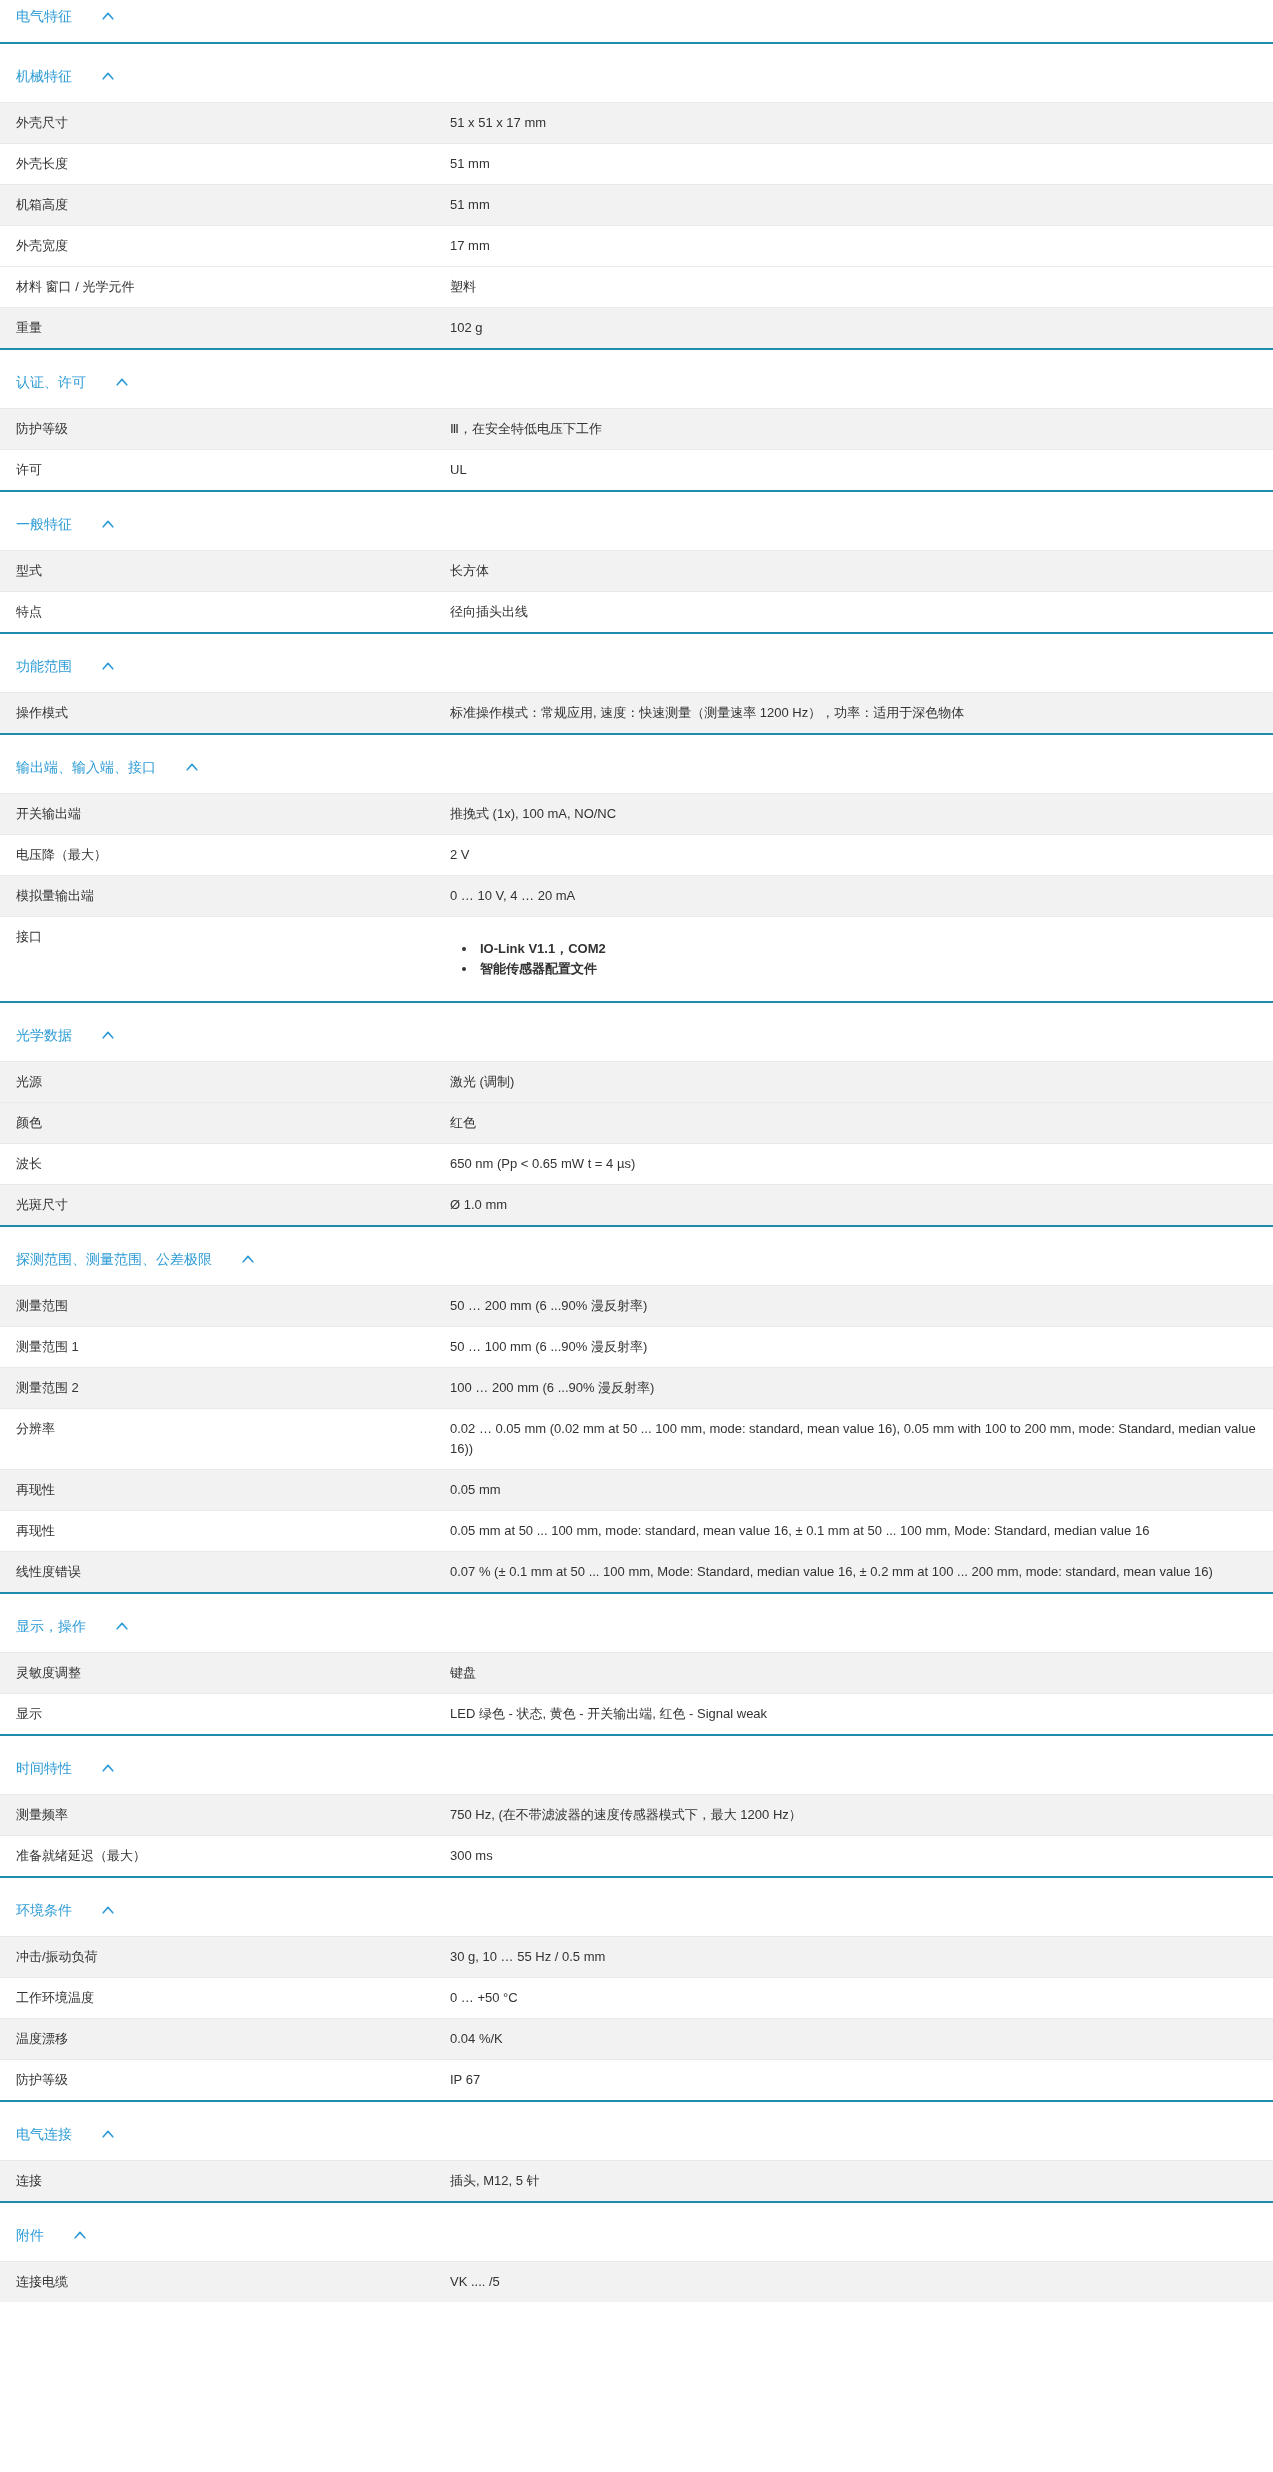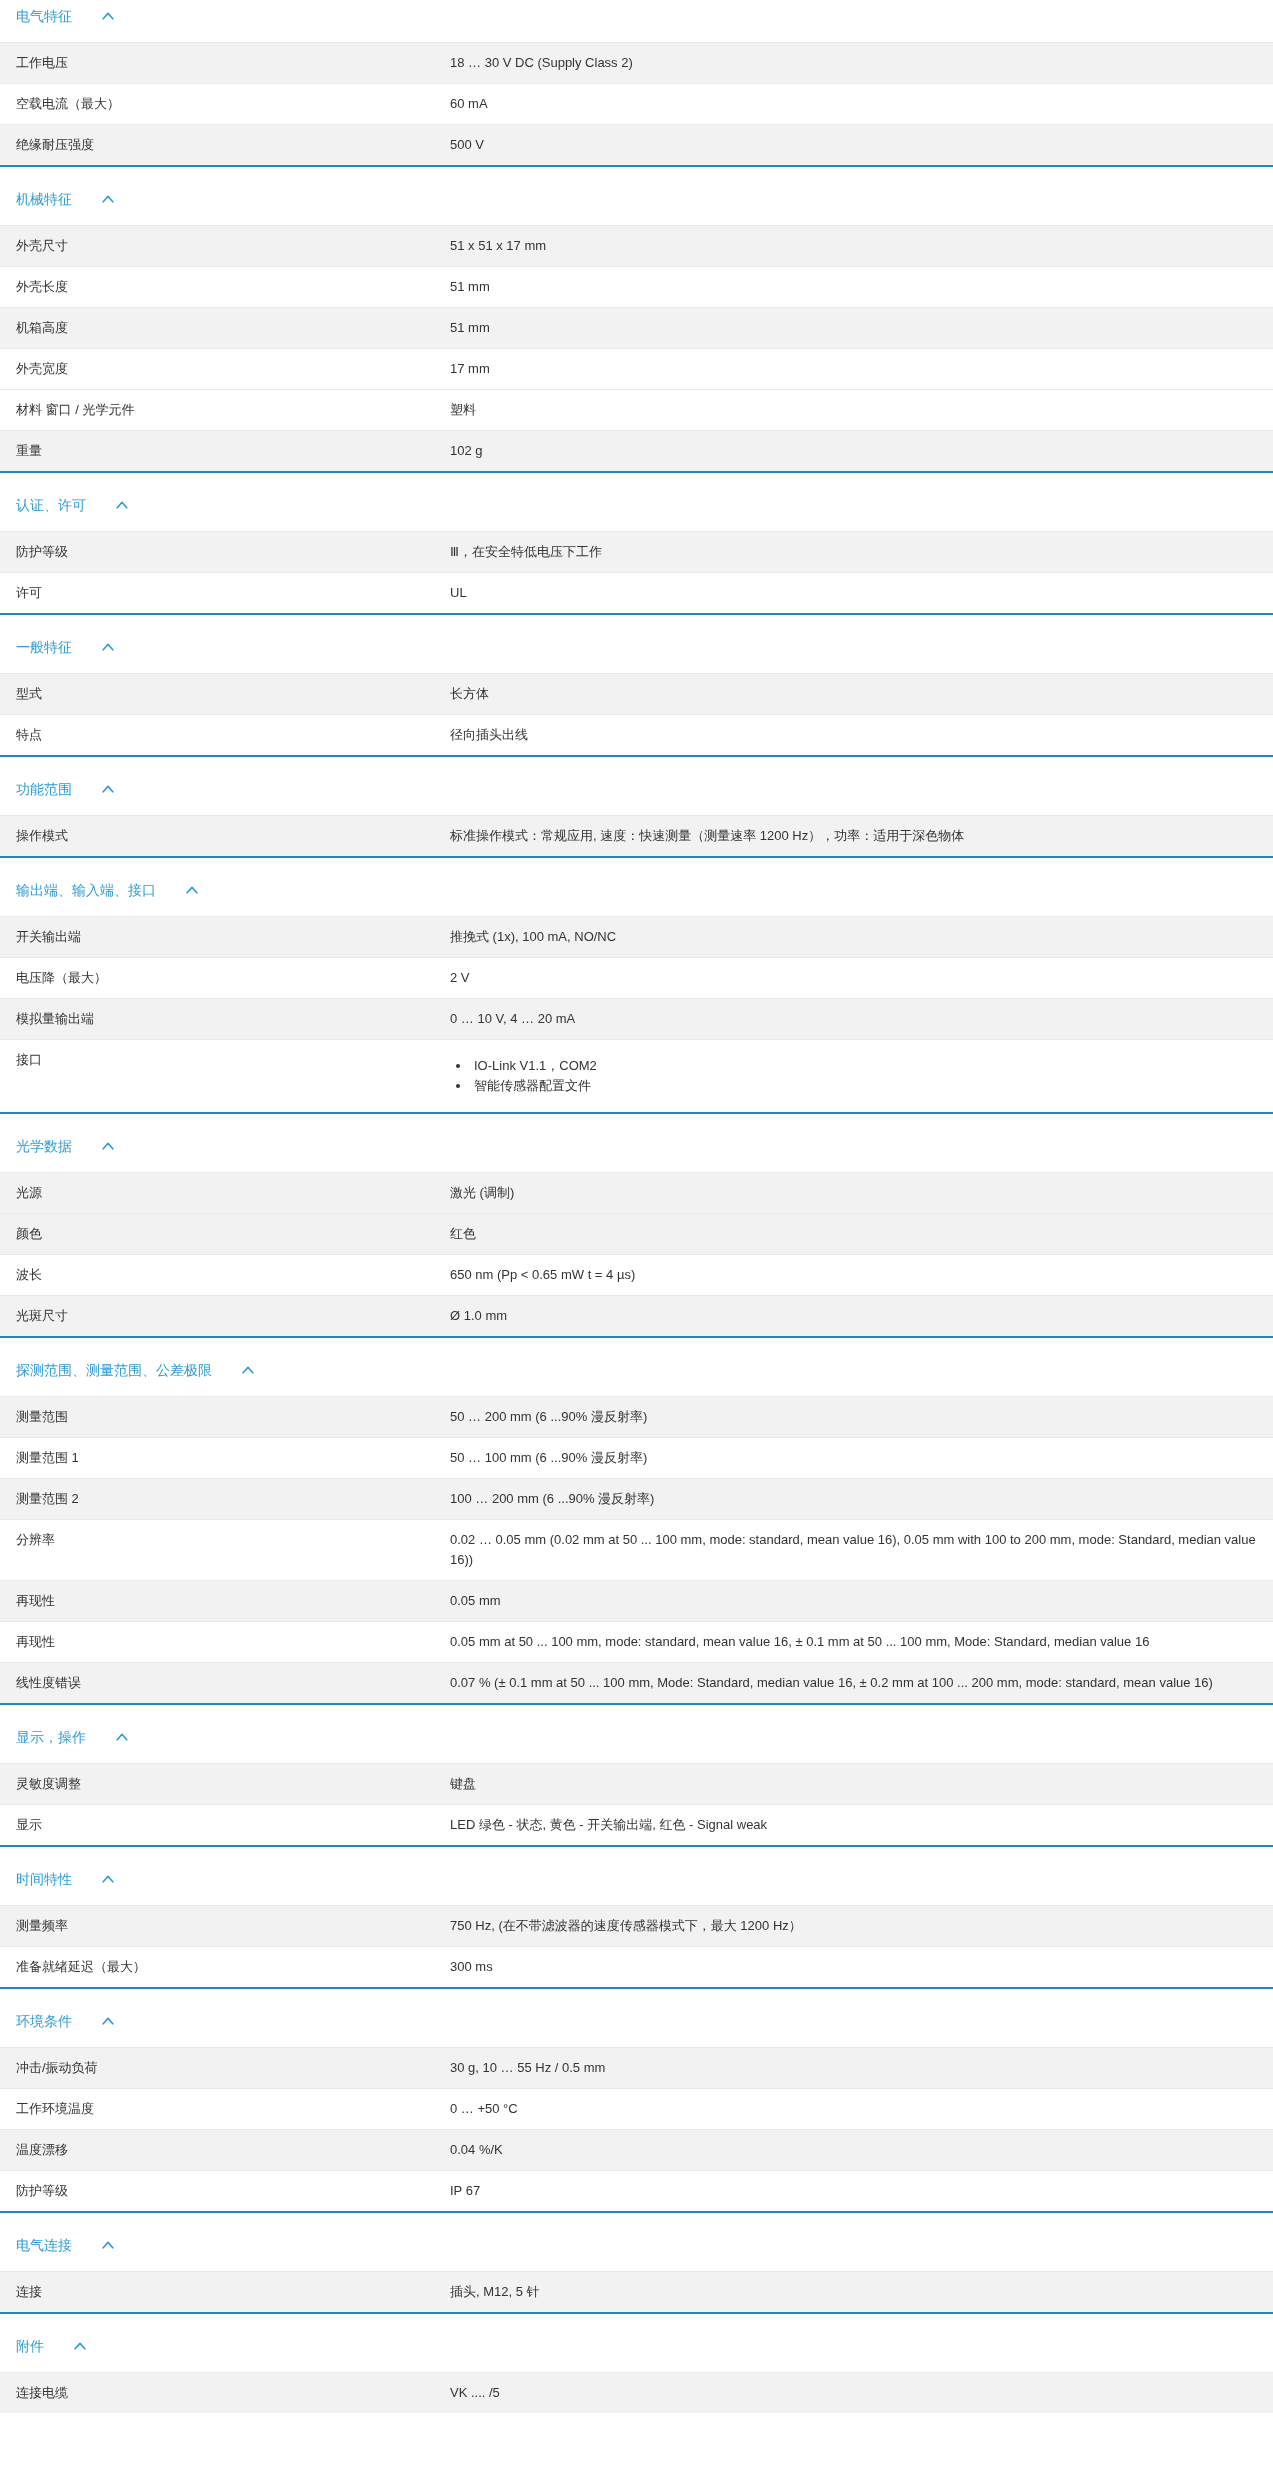--- a/index.html
+++ b/index.html
@@ -20,52 +20,36 @@
   .chev svg{display:block;}
   .rows{width:100%;}
   .row{
     display:grid;grid-template-columns:450px 1fr;
     border-top:1px solid #e9e9e9;background:#ffffff;
   }
   .row.alt{background:#f2f2f2;}
   .cell{font-size:13px;line-height:20px;padding:10px 0;}
   .cell.label{padding-left:16px;padding-right:20px;}
   .cell.value{padding-right:16px;}
-  .value ul{margin:6px;padding-left:15px;}
+  .value ul{margin:12px;padding-left:15px;font-weight:bold;}
   .value li{padding-left:3px;}
 </style>
 </head>
 <body>
 
 <div id="app">
   <section class="sec first">
     <div class="sec-header">
       <span class="sec-title">电气特征</span>
       <span class="chev">
         <svg width="12" height="8" viewBox="0 0 12 8" aria-hidden="true">
           <polyline points="1.2,6.8 6,1.4 10.8,6.8" fill="none" stroke="currentColor" stroke-width="1.6" stroke-linecap="round" stroke-linejoin="round"></polyline>
         </svg>
       </span>
     </div>
-    <div class="rows">
-  <div class="row alt">
-    <div class="cell label">工作电压</div>
-    <div class="cell value">18 … 30 V DC (Supply Class 2)</div>
-  </div>
-
-  <div class="row">
-    <div class="cell label">空载电流（最大）</div>
-    <div class="cell value">60 mA</div>
-  </div>
-
-  <div class="row alt">
-    <div class="cell label">绝缘耐压强度</div>
-    <div class="cell value">500 V</div>
-  </div>
-</div>
   </section>
 
   <section class="sec">
     <div class="sec-header">
       <span class="sec-title">机械特征</span>
       <span class="chev">
         <svg width="12" height="8" viewBox="0 0 12 8" aria-hidden="true">
           <polyline points="1.2,6.8 6,1.4 10.8,6.8" fill="none" stroke="currentColor" stroke-width="1.6" stroke-linecap="round" stroke-linejoin="round"></polyline>
         </svg>
       </span>

